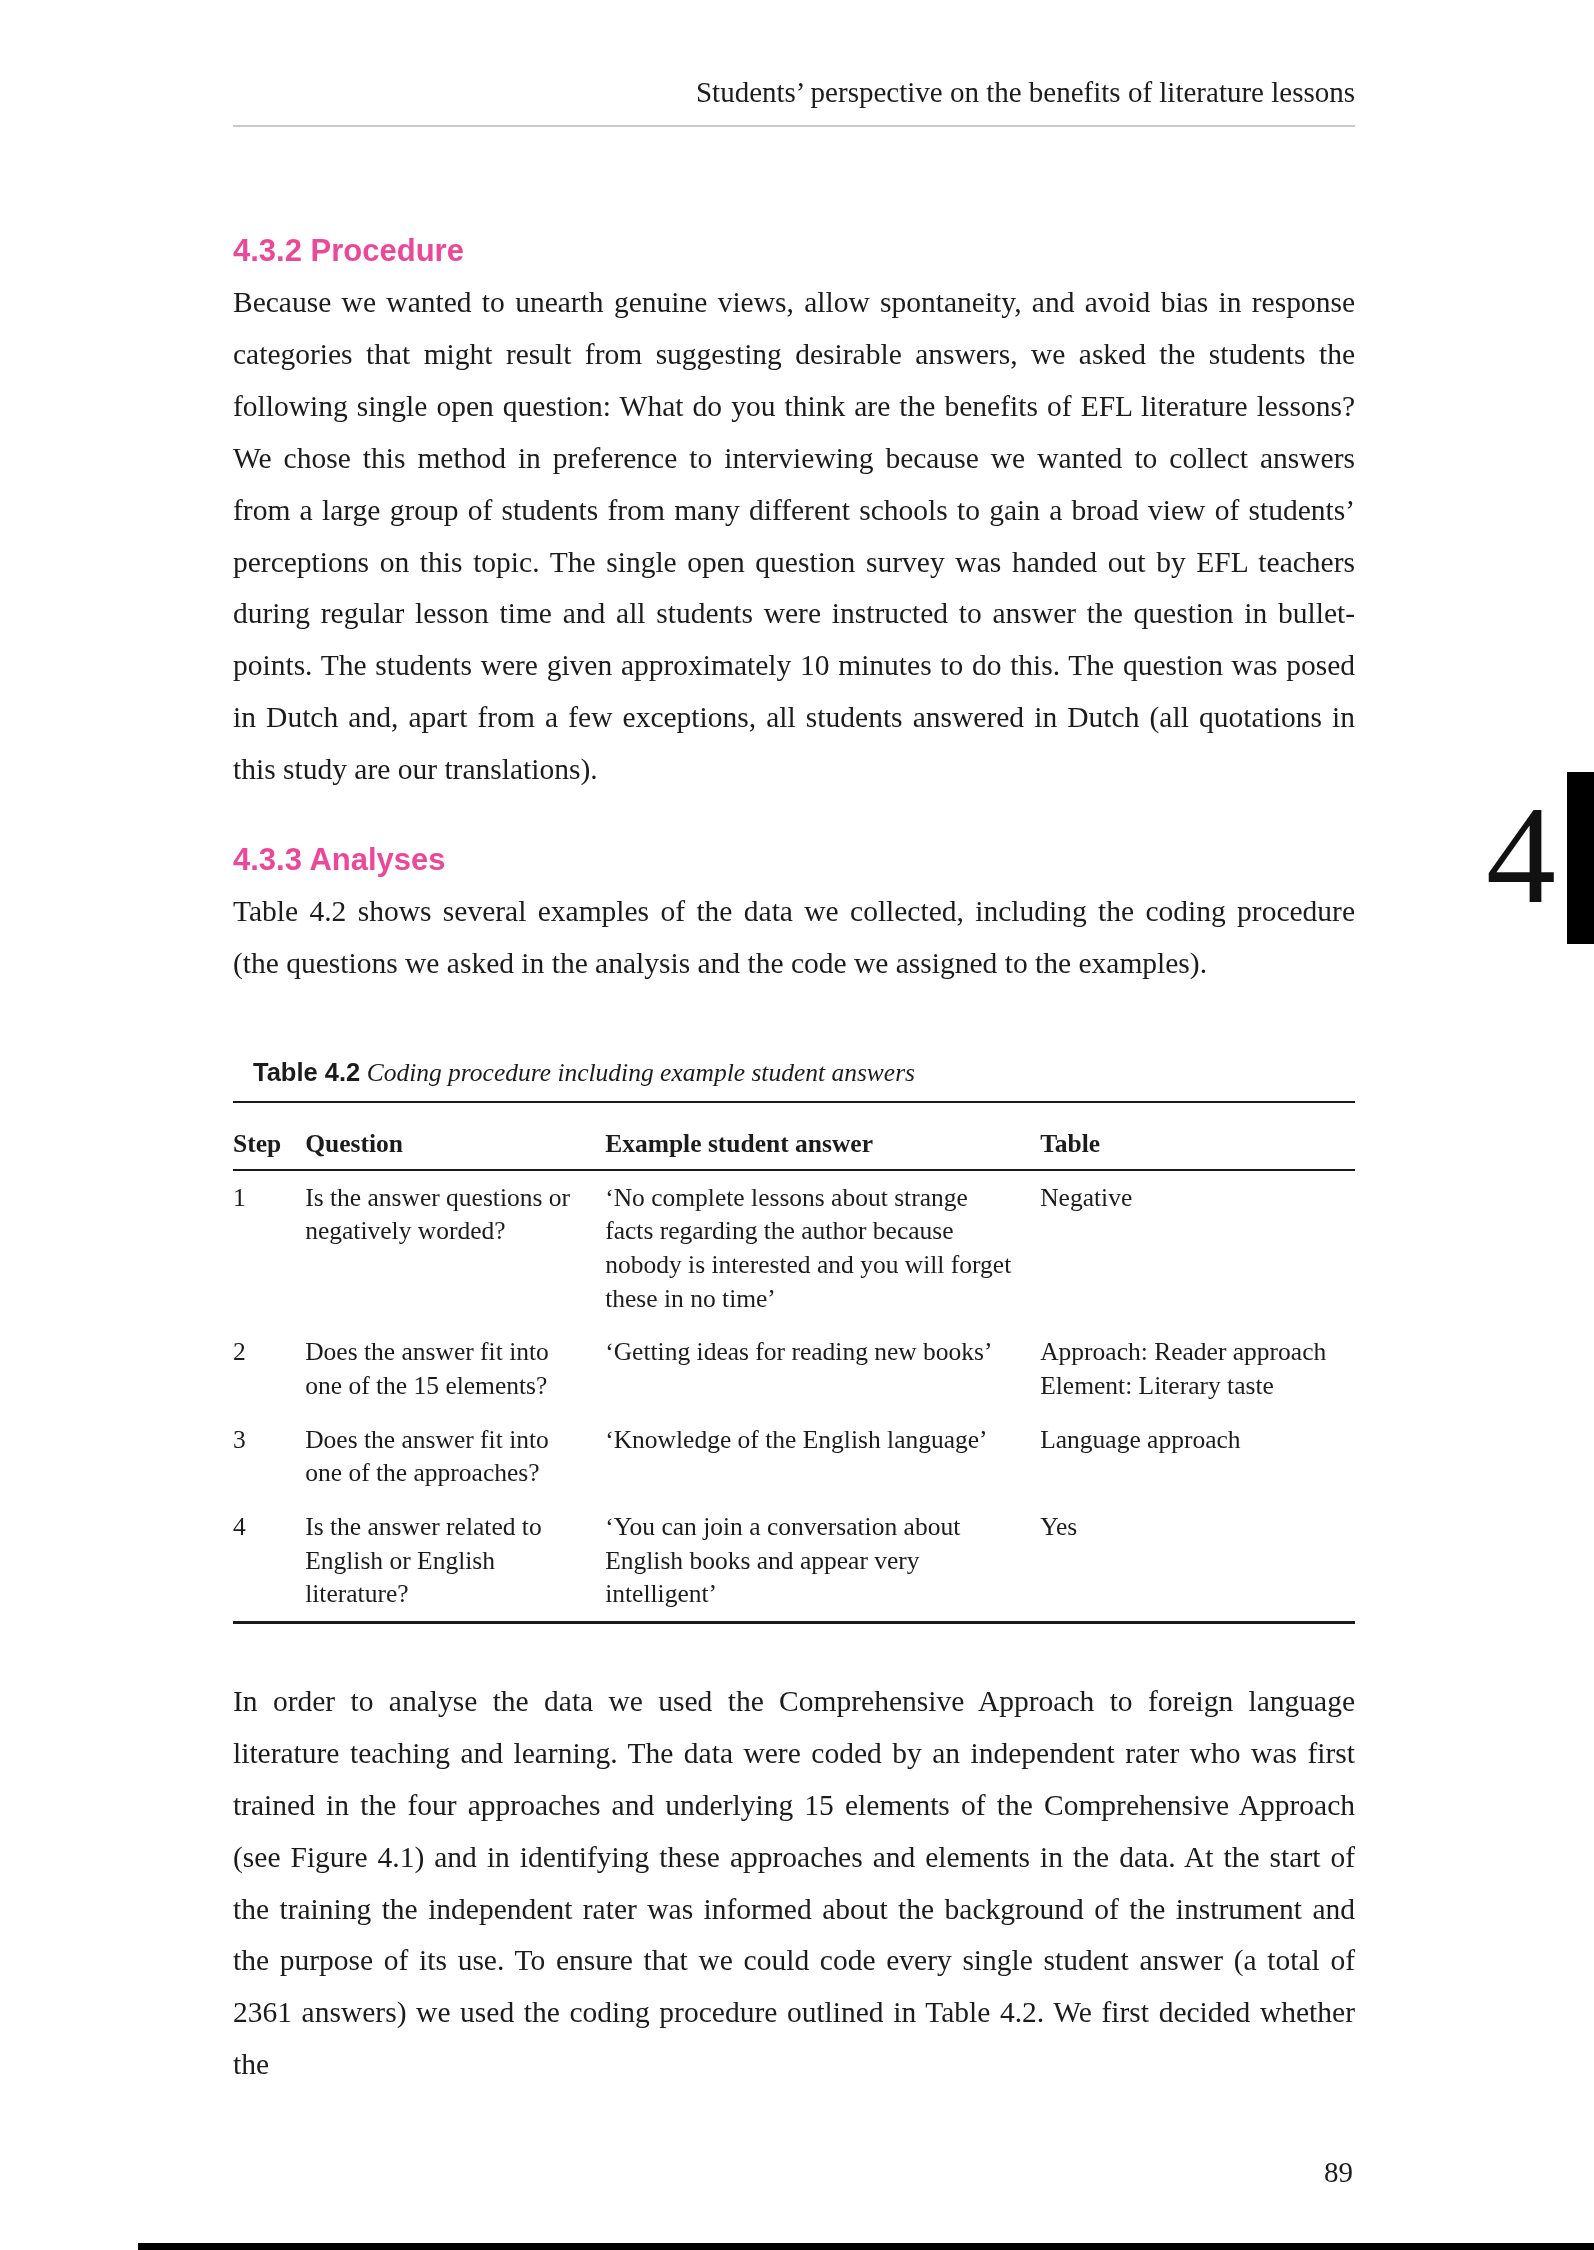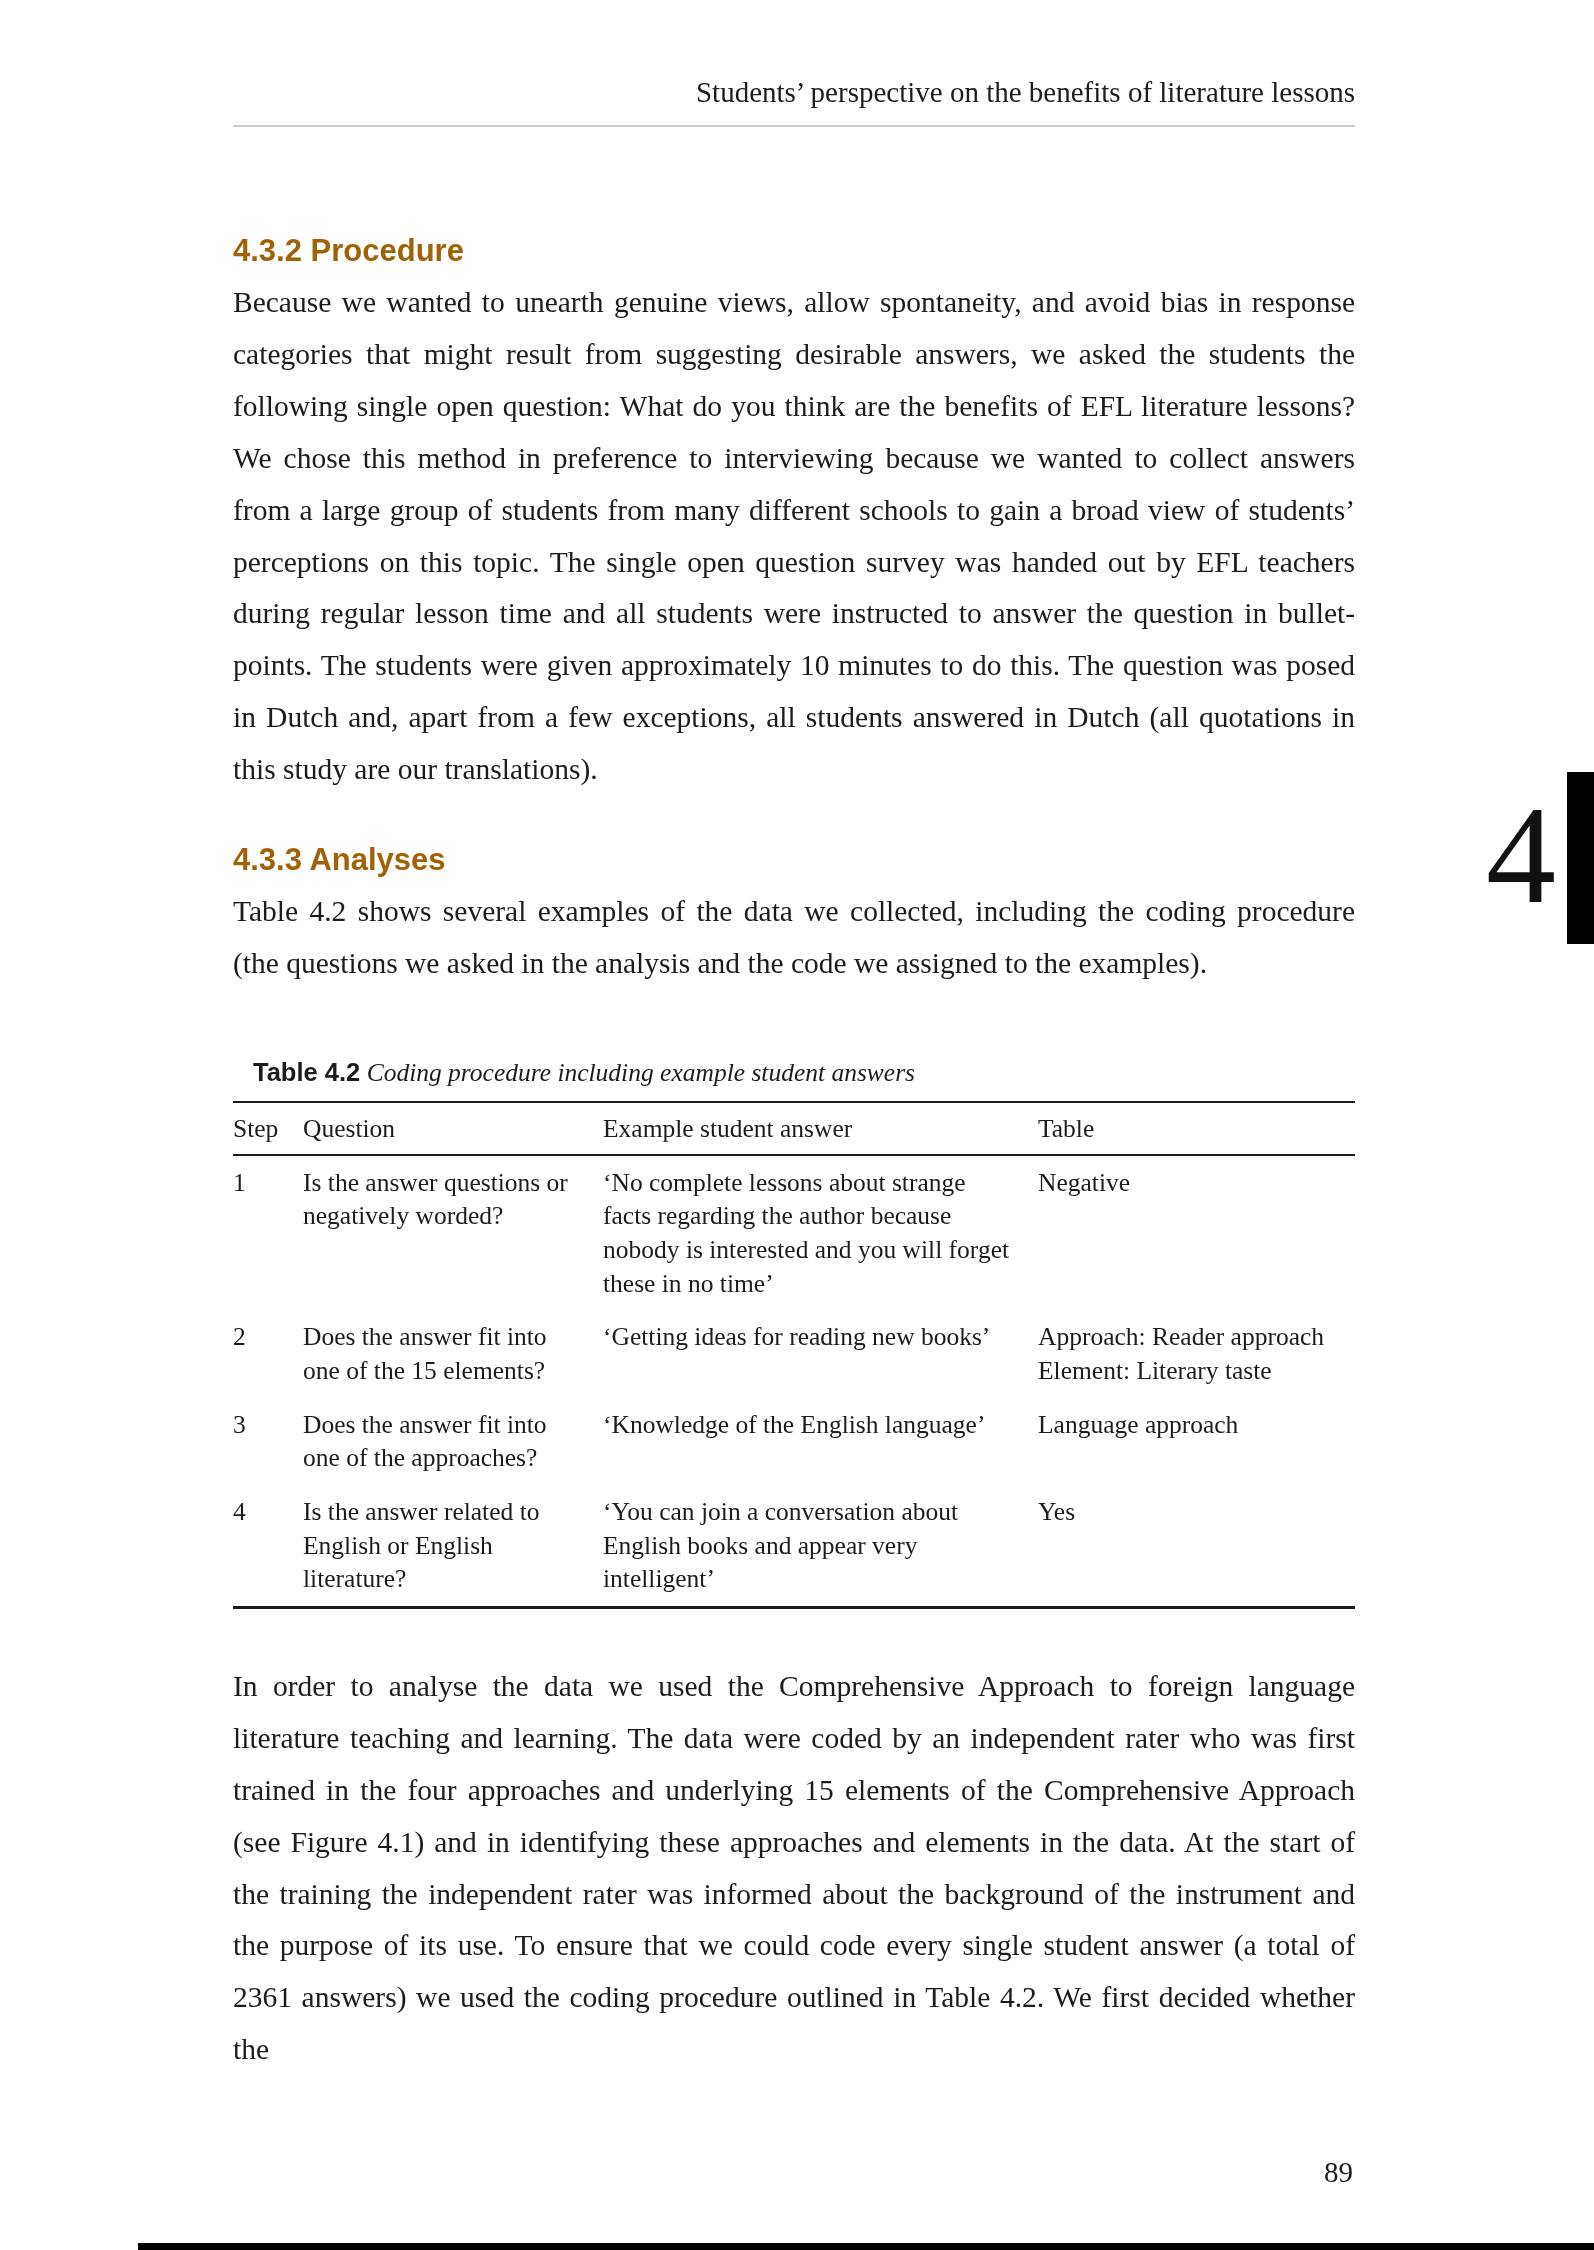--- a/index.html
+++ b/index.html
@@ -24,21 +24,21 @@
   }
   .header-rule {
     border: none;
     border-top: 2px solid #c9c9c9;
     margin-top: 16px;
   }
   .section-heading {
     font-family: "Liberation Sans", sans-serif;
     font-weight: bold;
     font-size: 31px;
-    color: #a16207;
+    color: #ec4899;
   }
   .heading-procedure { margin-top: 106px; }
   .heading-analyses { margin-top: 46px; }
   .body-par {
     font-size: 29.5px;
     line-height: 1.76;
     text-align: justify;
     margin-top: 8px;
   }
   .table-caption {
@@ -57,22 +57,22 @@
     border-collapse: collapse;
     margin-top: 12px;
     font-size: 25.5px;
     line-height: 1.32;
     border-top: 2px solid #1a1a1a;
     border-bottom: 3px solid #1a1a1a;
   }
   table.coding thead tr { border-bottom: 2px solid #1a1a1a; }
   table.coding th {
     text-align: left;
-    font-weight: normal;
-    padding: 9px 24px 8px 0;
+    font-weight: bold;
+    padding: 24px 24px 8px 0;
     vertical-align: top;
   }
   table.coding td {
     padding: 10px 24px 10px 0;
     vertical-align: top;
   }
   .col-step { width: 70px; }
   .col-question { width: 300px; }
   .col-example { width: 435px; margin-top: 8px; }
   .col-code { width: auto; }

